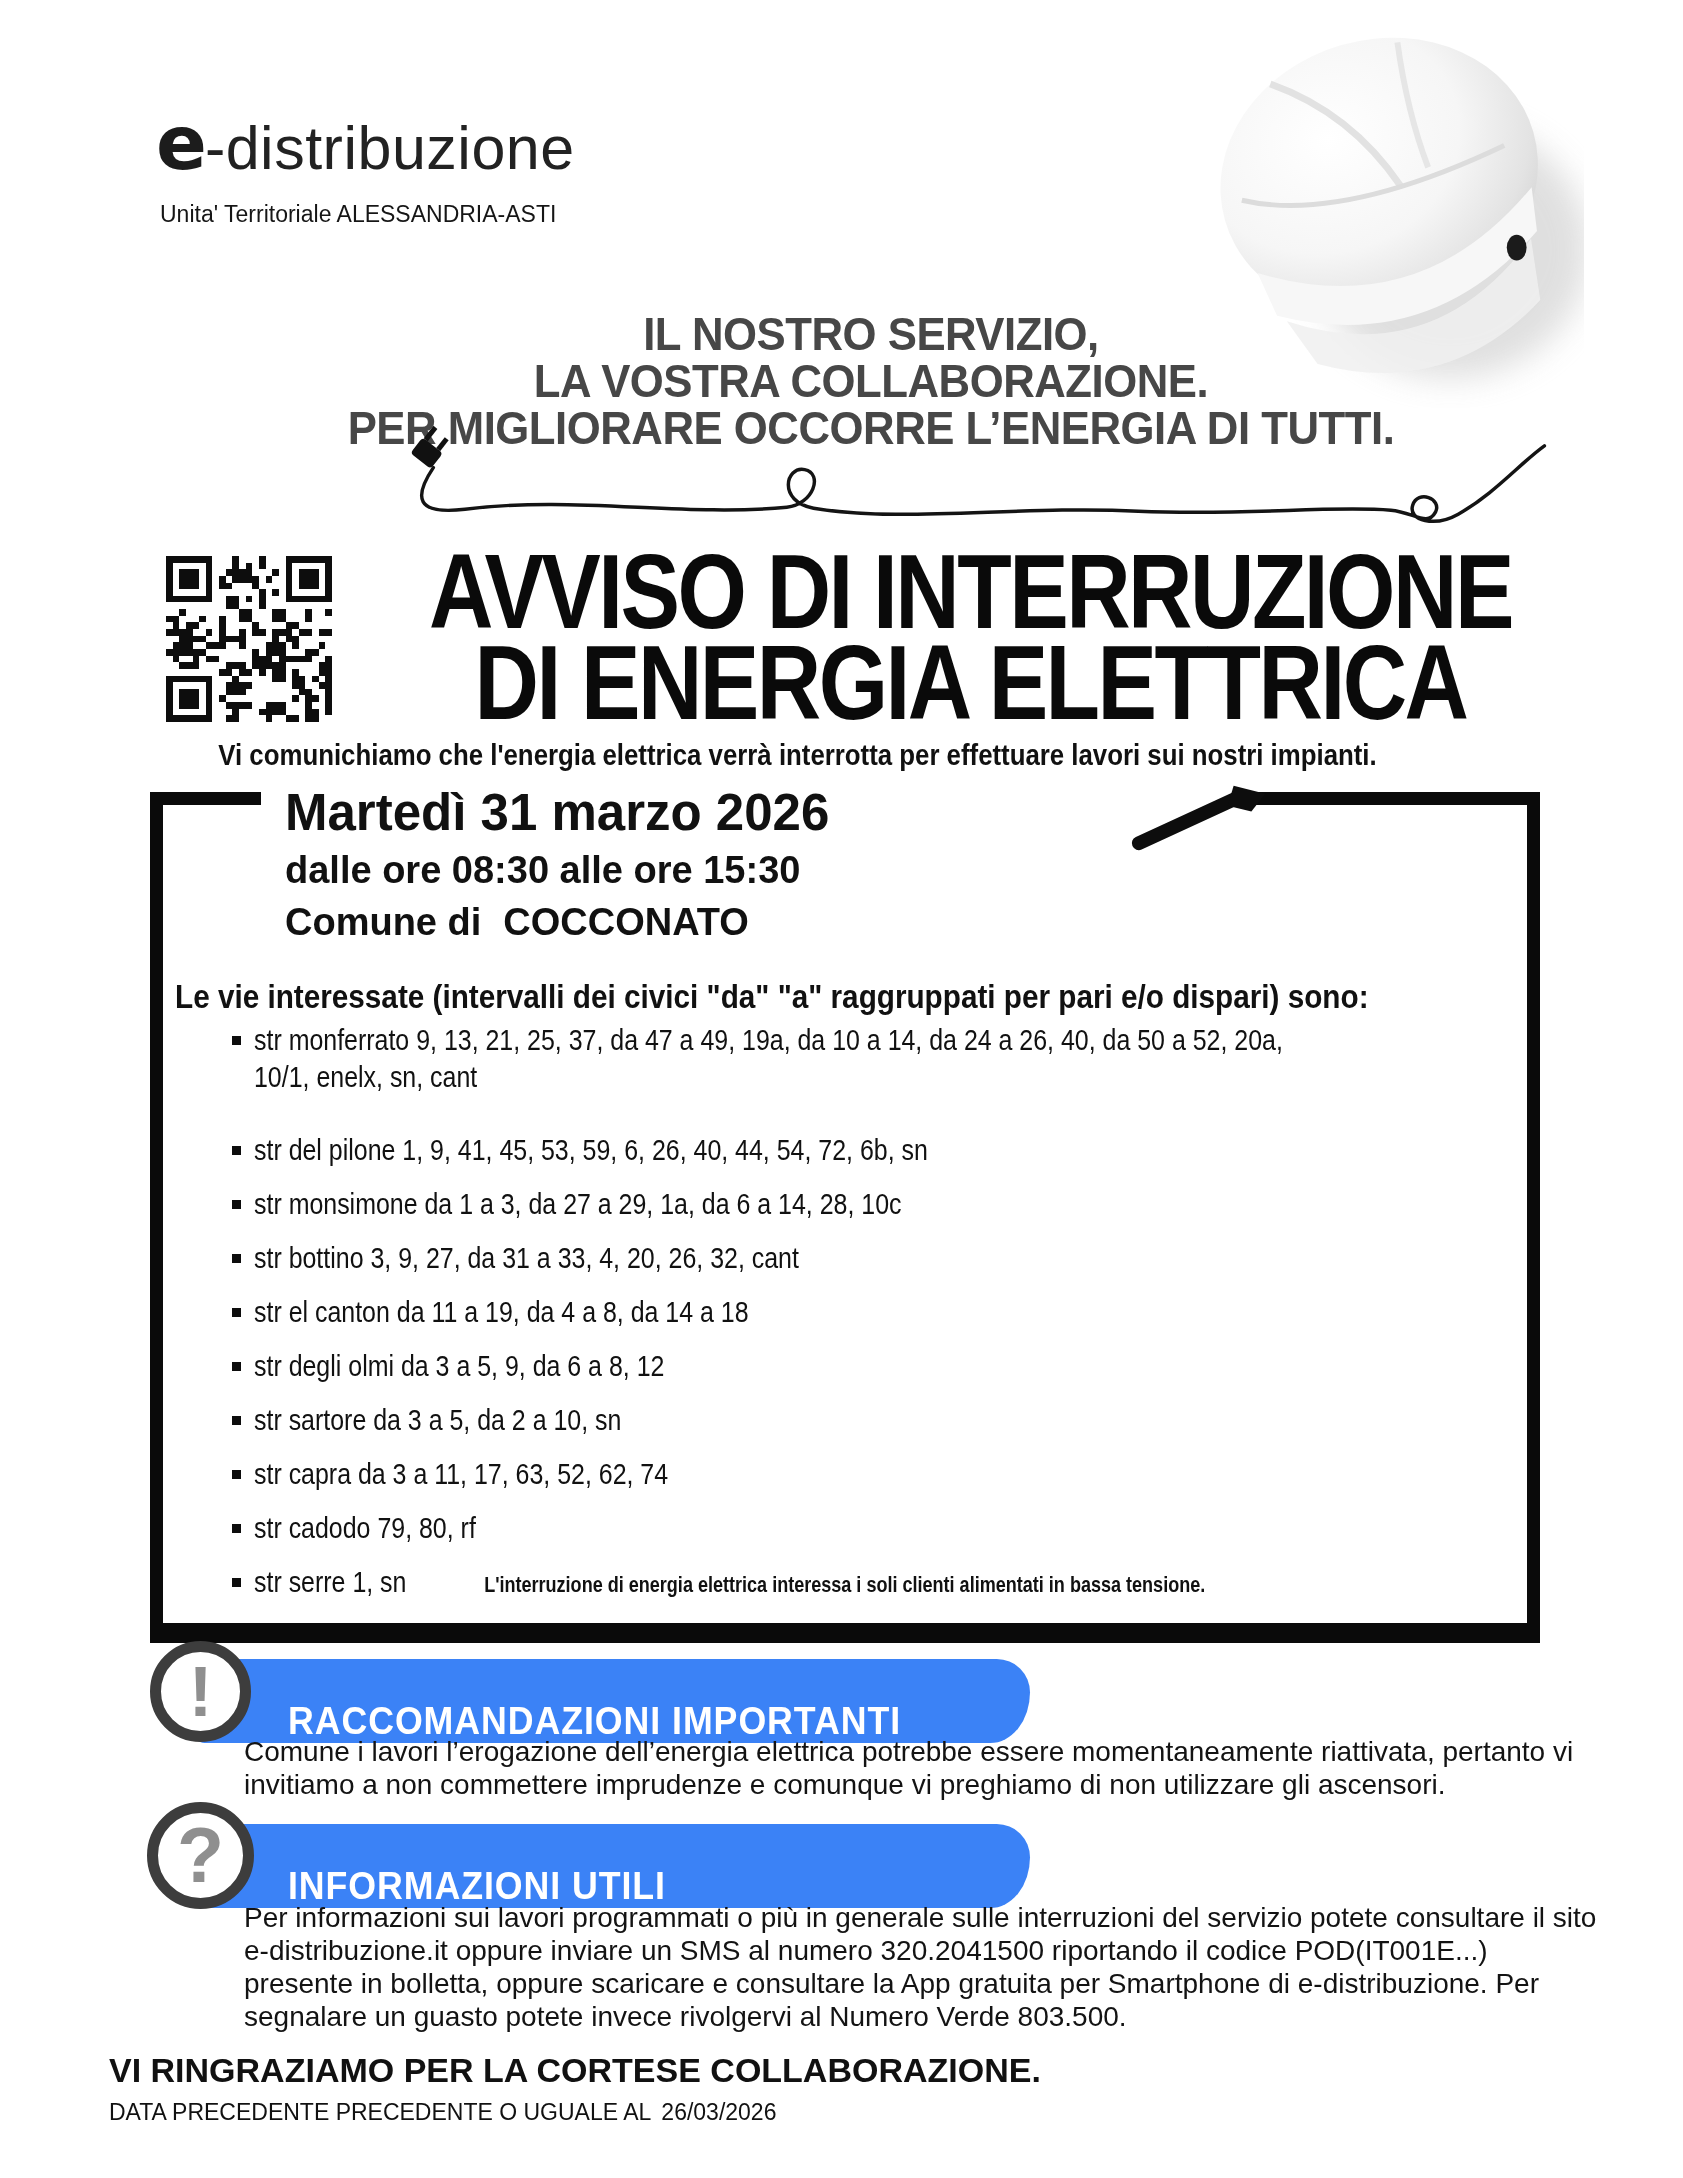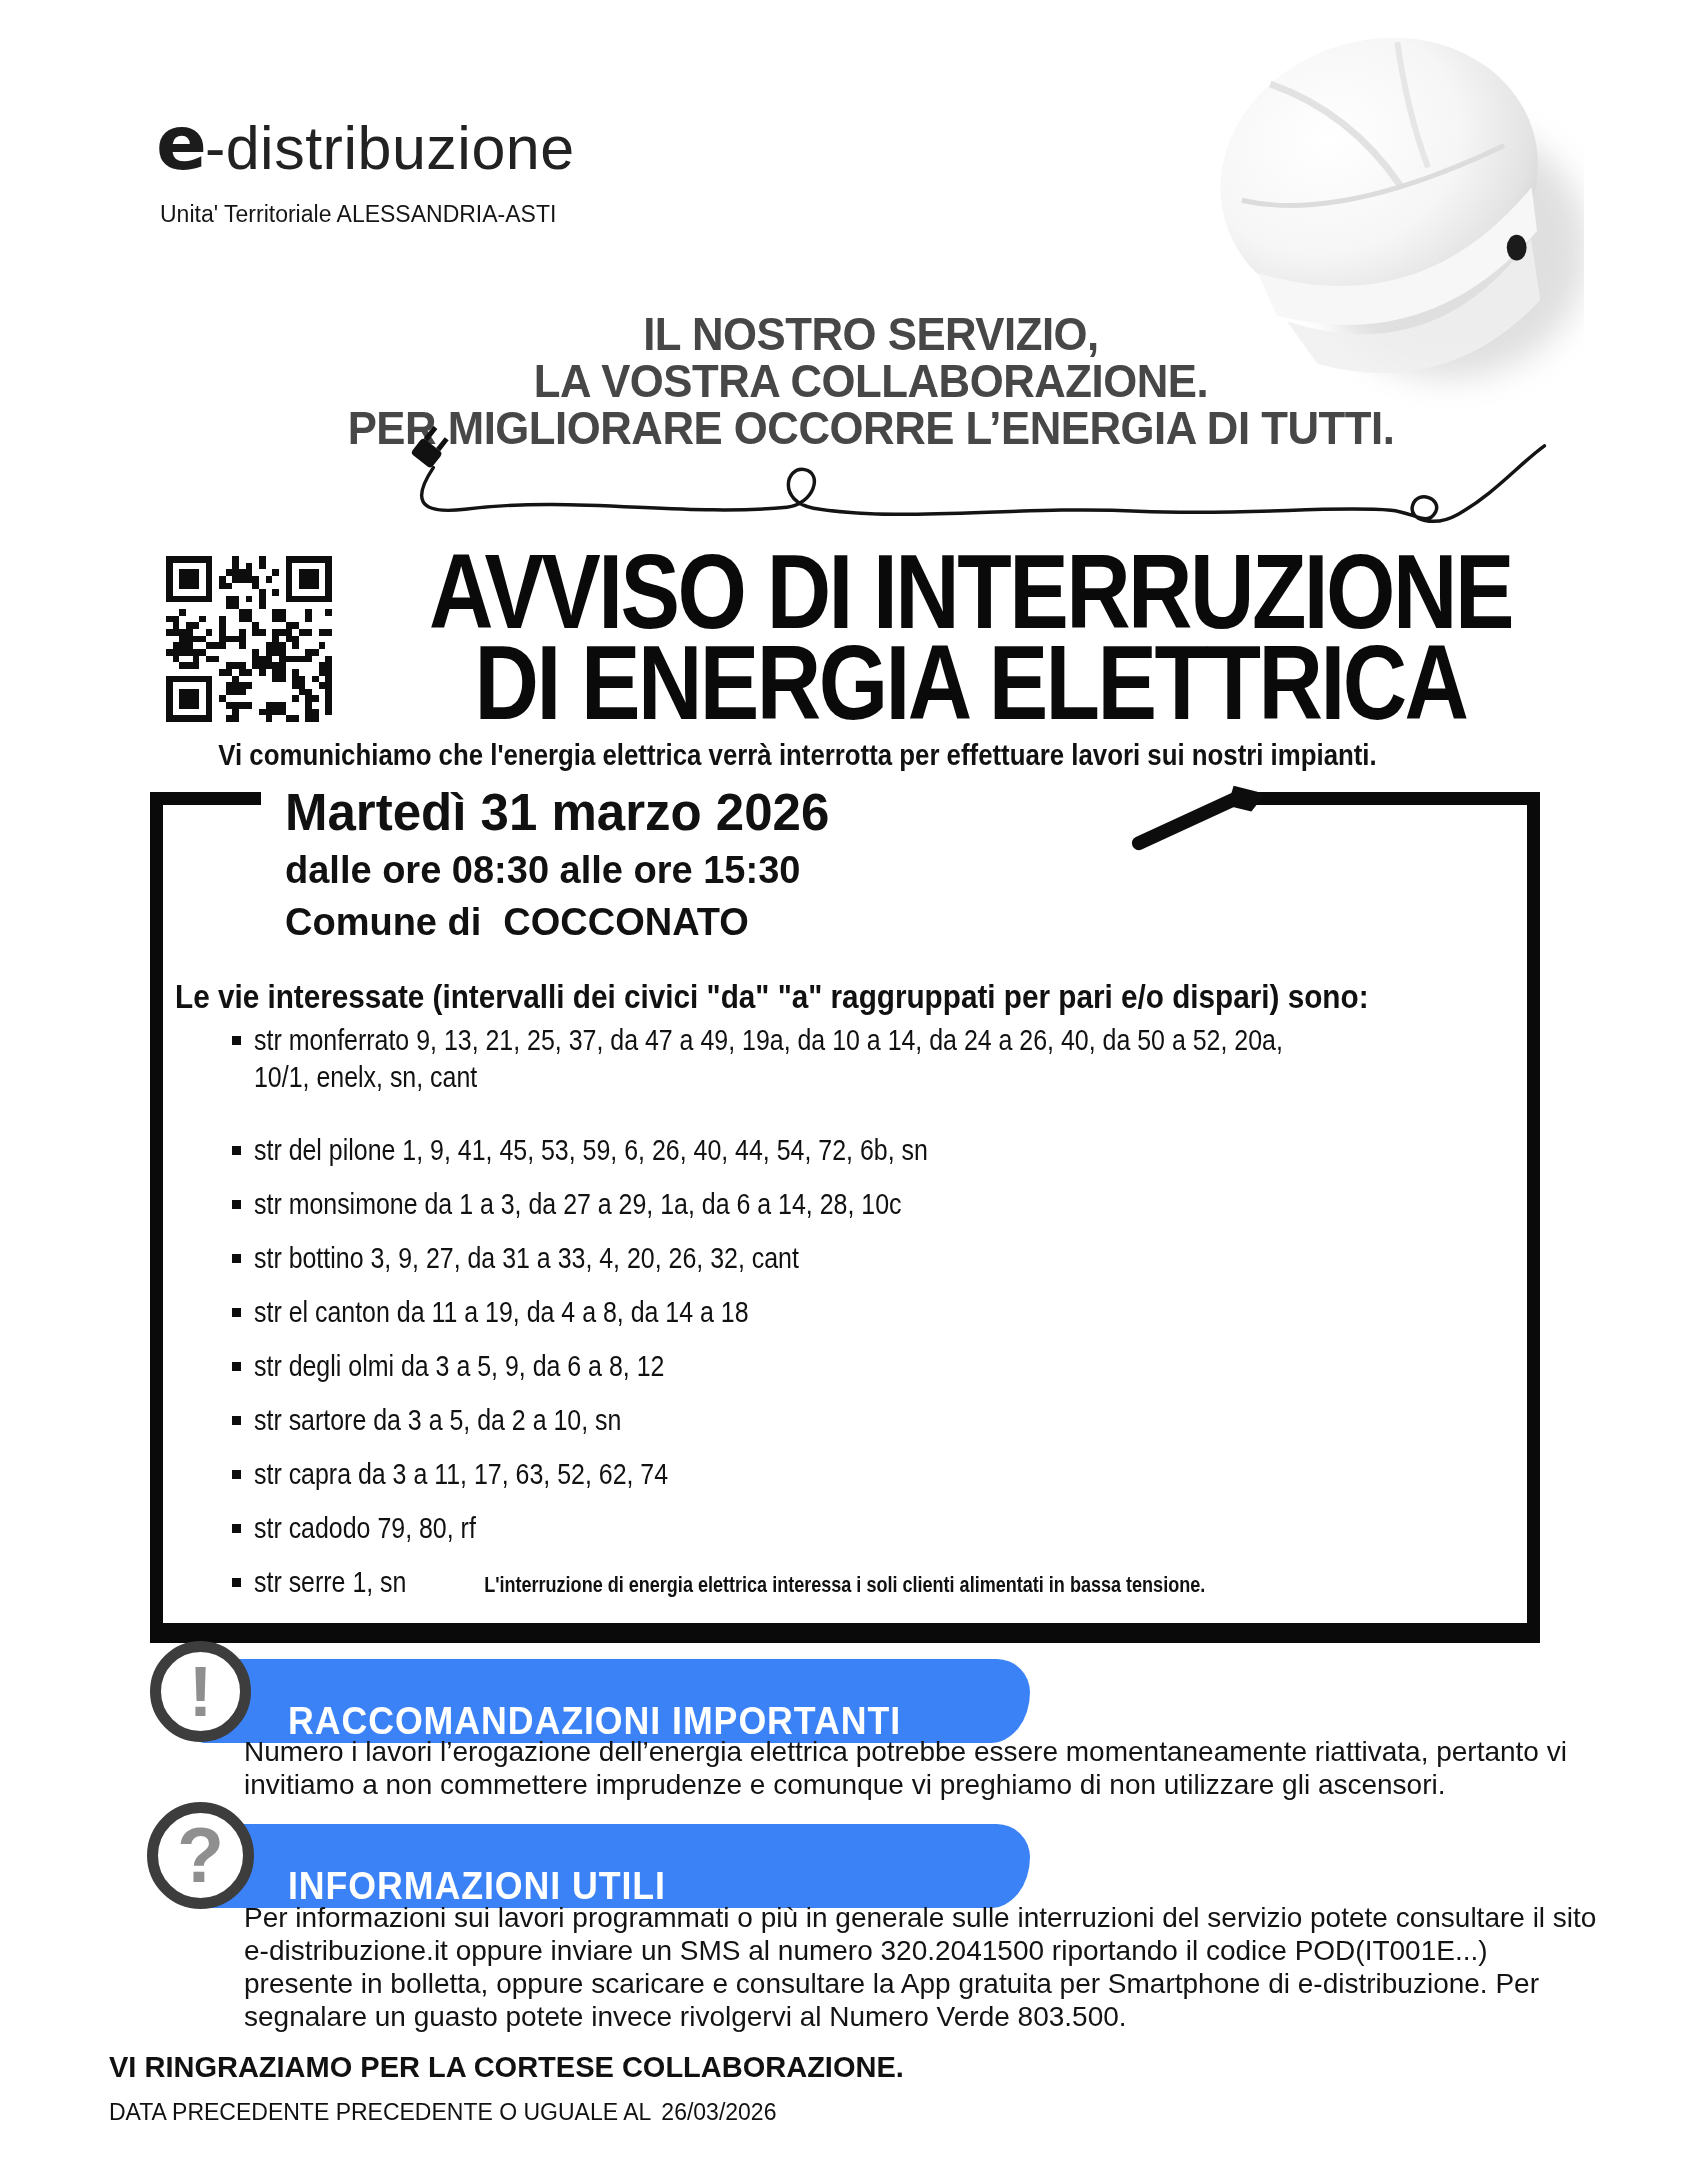--- a/index.html
+++ b/index.html
@@ -51,21 +51,21 @@
   .bar2{left:193px;top:1824px;width:837px;}
   .circ{border-radius:50%;background:#ffffff;border:11px solid #3d3d3d;box-sizing:border-box;
     display:flex;align-items:center;justify-content:center;color:#8f8f8f;font-weight:bold;z-index:3;}
   .circ1{left:150px;top:1641px;width:101px;height:101px;font-size:71px;}
   .circ2{left:147px;top:1802px;width:107px;height:107px;font-size:77px;}
   .para{font-size:28px;line-height:33px;color:#131313;}
   .para .pline{white-space:nowrap;}
   .para1{left:244px;top:1735px;}
   .para2{left:244px;top:1901px;}
   
-  .thanks{left:109px;top:2051px;font-size:29px;font-weight:bold;white-space:nowrap;text-align:center;}
+  .thanks{left:109px;top:2051px;font-size:34px;font-weight:bold;white-space:nowrap;text-align:center;}
   .posting{left:109px;top:2099px;font-size:23px;white-space:nowrap;}
   .posting .pdate{margin-left:10px;}
   
   .qr{left:166px;top:556px;}
   .helmet{left:1188px;top:12px;}
   .cord{left:366px;top:416px;}
   .pen{left:1117px;top:770px;z-index:2;}
 </style>
 </head>
 <body>
@@ -483,21 +483,21 @@
     <div class="abs lv-note"><span>L'interruzione di energia elettrica interessa i soli clienti alimentati in bassa tensione.</span></div>
   </div>
 
   <div class="abs circ circ1">
       <span>!</span>
     </div>
   <div class="abs gbar bar1">
     <span class="bar-label">RACCOMANDAZIONI IMPORTANTI</span>
   </div>
   <div class="abs para para1">
-      <div class="pline">Numero i lavori l’erogazione dell’energia elettrica potrebbe essere momentaneamente riattivata, pertanto vi</div>
+      <div class="pline">Comune i lavori l’erogazione dell’energia elettrica potrebbe essere momentaneamente riattivata, pertanto vi</div>
       <div class="pline">invitiamo a non commettere imprudenze e comunque vi preghiamo di non utilizzare gli ascensori.</div>
     </div>
 
   <div class="abs circ circ2">
       <span>?</span>
     </div>
   <div class="abs gbar bar2">
     <span class="bar-label">INFORMAZIONI UTILI</span>
   </div>
   <div class="abs para para2">

